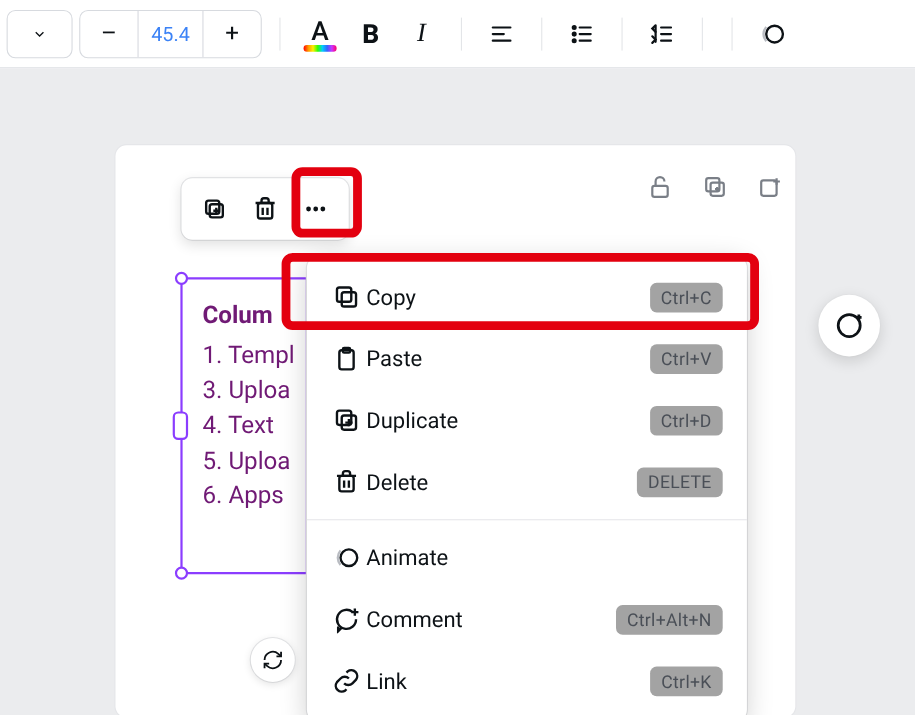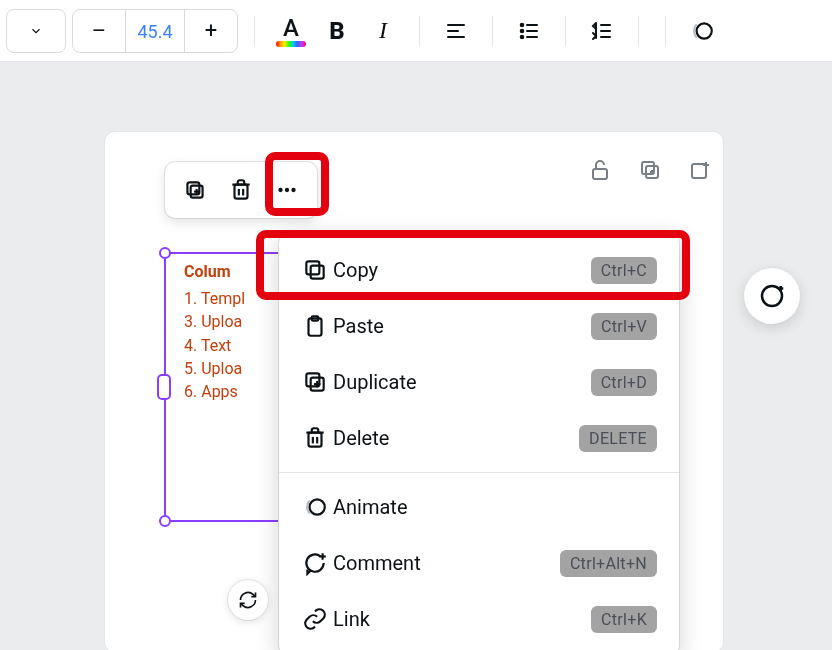--- a/index.html
+++ b/index.html
@@ -147,24 +147,24 @@
     left: -9px; top: 50%;
     transform: translateY(-50%);
     width: 14px; height: 26px;
     background: #fff;
     border: 2px solid #8b3dff;
     border-radius: 5px;
   }
   .sel-content {
     position: absolute;
     left: 184px;
-    top: 198px;
-    font-size: 16px;
+    top: 210px;
+    font-size: 22px;
     line-height: 1.45;
-    color: #c2410c;
+    color: #701a75;
     white-space: nowrap;
   }
   .sel-content .title { font-weight: 700; margin-bottom: 4px; }
 
   
   .mini-tb {
     position: absolute;
     left: 165px;
     top: 100px;
     display: flex;

